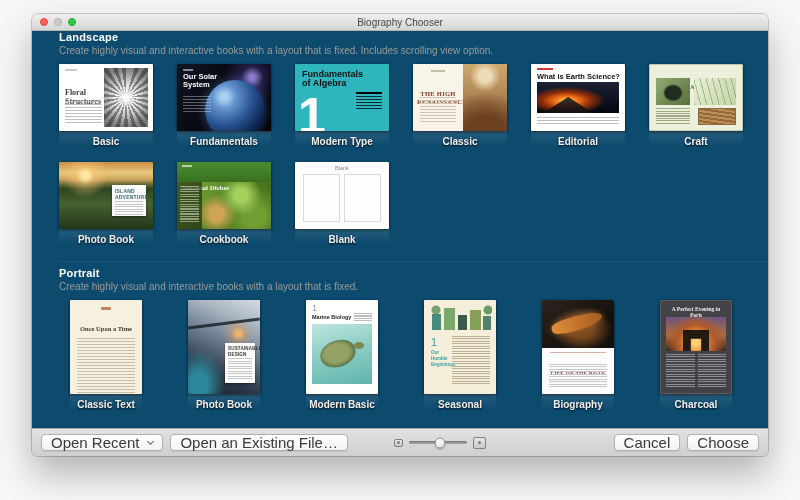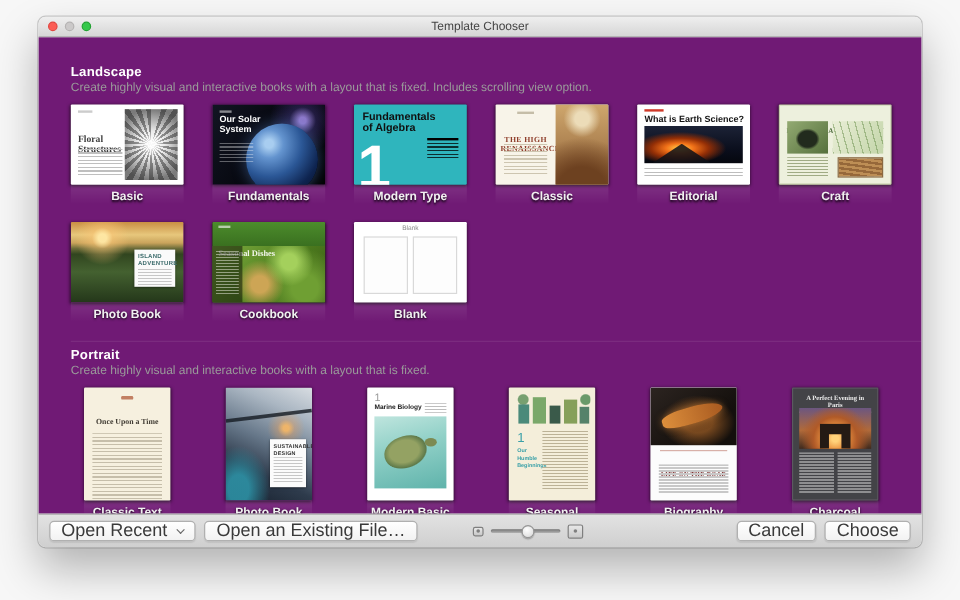--- a/index.html
+++ b/index.html
@@ -14,21 +14,21 @@
   .titlebar { height:17px; flex:0 0 17px; background:linear-gradient(#efefef,#d6d6d6);
     border-bottom:1px solid #b4b4b4; position:relative; display:flex; align-items:center; justify-content:center; }
   .titlebar .title { font-size:10px; color:#454545; }
   .lights { position:absolute; left:8px; top:0; height:100%; display:flex; align-items:center; gap:6px; }
   .light { width:8px; height:8px; border-radius:50%; }
   .light.red { background:#fc5d55; border:0.5px solid #e14640; }
   .light.gray { background:#cbc9c9; border:0.5px solid #b5b3b3; }
   .light.green { background:#34c84a; border:0.5px solid #23a233; }
 
   
-  .content { flex:1 1 auto; background:#701a75; padding:23px 0 0 27px; overflow:hidden; }
+  .content { flex:1 1 auto; background:#0c4a6e; padding:0 0 0 27px; overflow:hidden; }
   .sec-title { font-size:11px; font-weight:700; color:#ffffff; letter-spacing:0.2px; }
   .sec-desc { font-size:10px; color:#9a9a9a; margin-top:2px; }
   .row { display:flex; gap:24px; margin-top:8px; }
   .section.portrait { border-top:1px solid rgba(255,255,255,0.08); margin-top:4px; padding-top:5px; }
 
   .cell { position:relative; width:94px; cursor:default; }
   .cell-l { height:95px; }
   .cell-p { height:122px; }
   .cover { position:relative; overflow:hidden; border-radius:1px; box-shadow:0 1px 3px rgba(0,0,0,0.7); }
   .cov-l { width:94px; height:67px; }
@@ -247,21 +247,21 @@
 <body>
 
 <div class="window">
 
   <div class="titlebar">
     <div class="lights">
       <span class="light red"></span>
       <span class="light gray"></span>
       <span class="light green"></span>
     </div>
-    <span class="title">Template Chooser</span>
+    <span class="title">Biography Chooser</span>
   </div>
 
   <div class="content">
 
     <div class="section">
       <div class="sec-title">Landscape</div>
       <div class="sec-desc">Create highly visual and interactive books with a layout that is fixed. Includes scrolling view option.</div>
 
       <div class="row">
 

